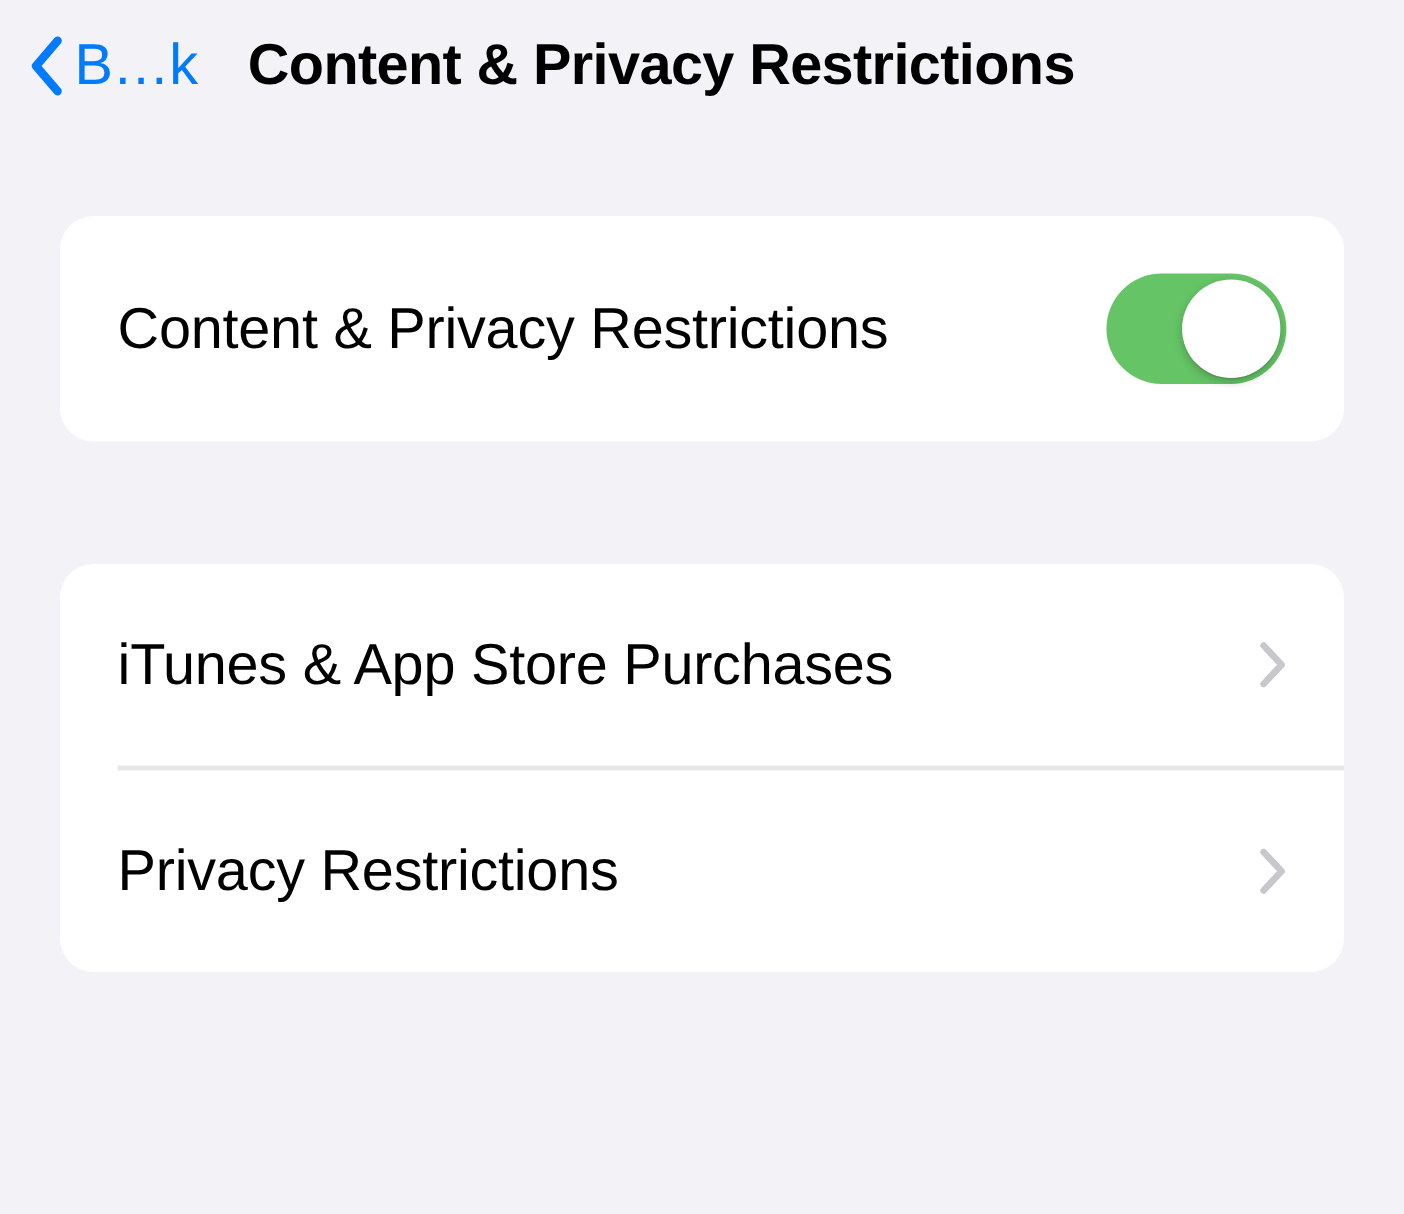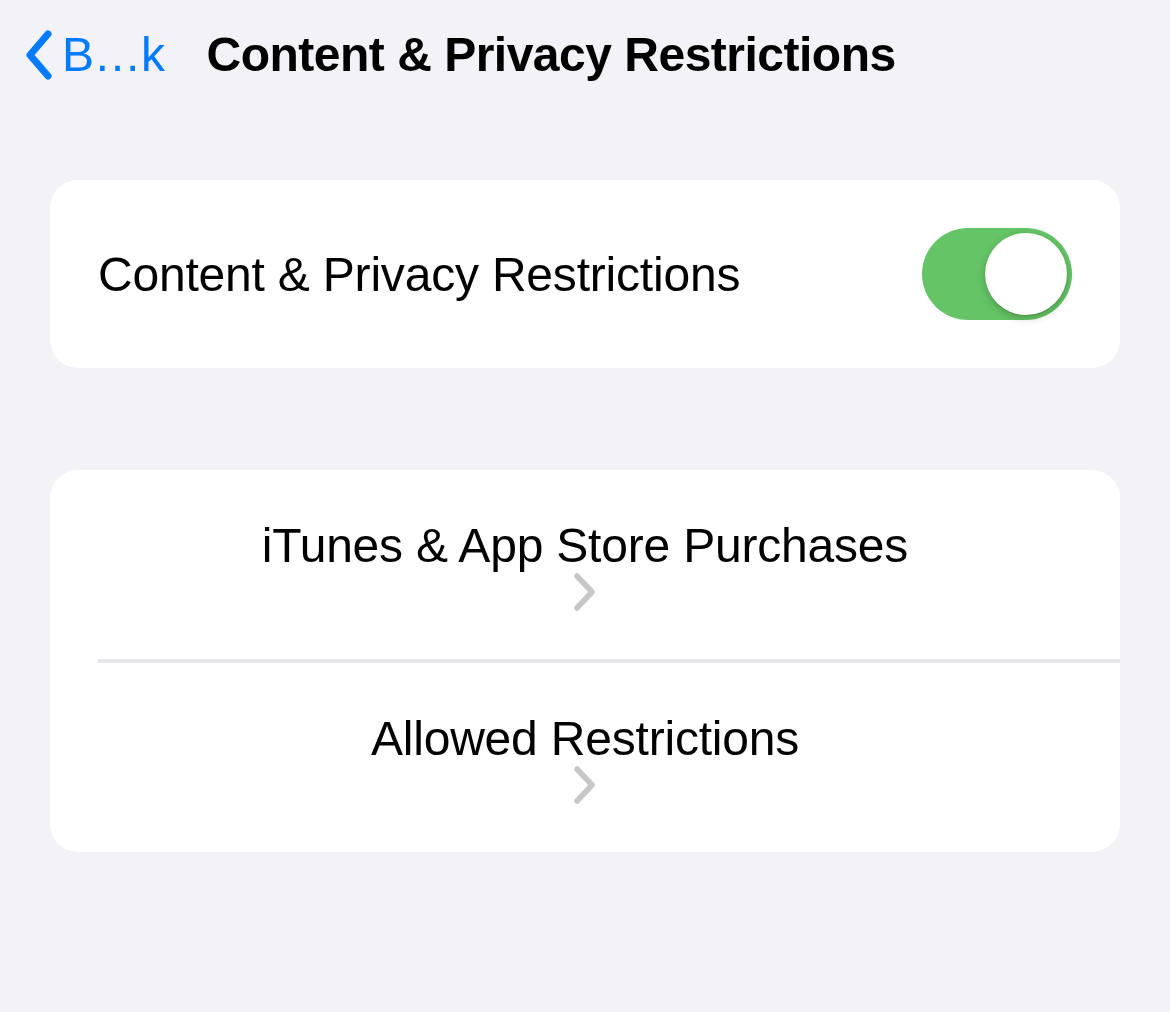--- a/index.html
+++ b/index.html
@@ -100,21 +100,20 @@
     .chevron-disclosure {
       flex-shrink: 0;
       display: flex;
       align-items: center;
     }
     .chevron-disclosure svg {
       display: block;
     }
     .link-row {
       cursor: pointer;
-      flex-direction: column;
     }
   </style>
 </head>
 <body>
 
 <div class="nav-bar">
   <div class="back-group">
     <span class="back-chevron">
       <svg width="30" height="50" viewBox="0 0 30 50" fill="none">
         <polyline points="24,4 6,25 24,46" stroke="#007aff" stroke-width="7" stroke-linecap="round" stroke-linejoin="round"></polyline>
@@ -146,21 +145,21 @@
         </svg>
       </span>
     </div>
 
     <div class="divider"></div>
 
 
     <div class="divider"></div>
 
     <div class="row link-row">
-      <div class="row-label">Allowed Restrictions</div>
+      <div class="row-label">Privacy Restrictions</div>
       <span class="chevron-disclosure">
         <svg width="22" height="38" viewBox="0 0 22 38" fill="none">
           <polyline points="3,3 18,19 3,35" stroke="#c7c7cc" stroke-width="5.5" stroke-linecap="round" stroke-linejoin="round"></polyline>
         </svg>
       </span>
     </div>
 
   </div>
 
 </div>

